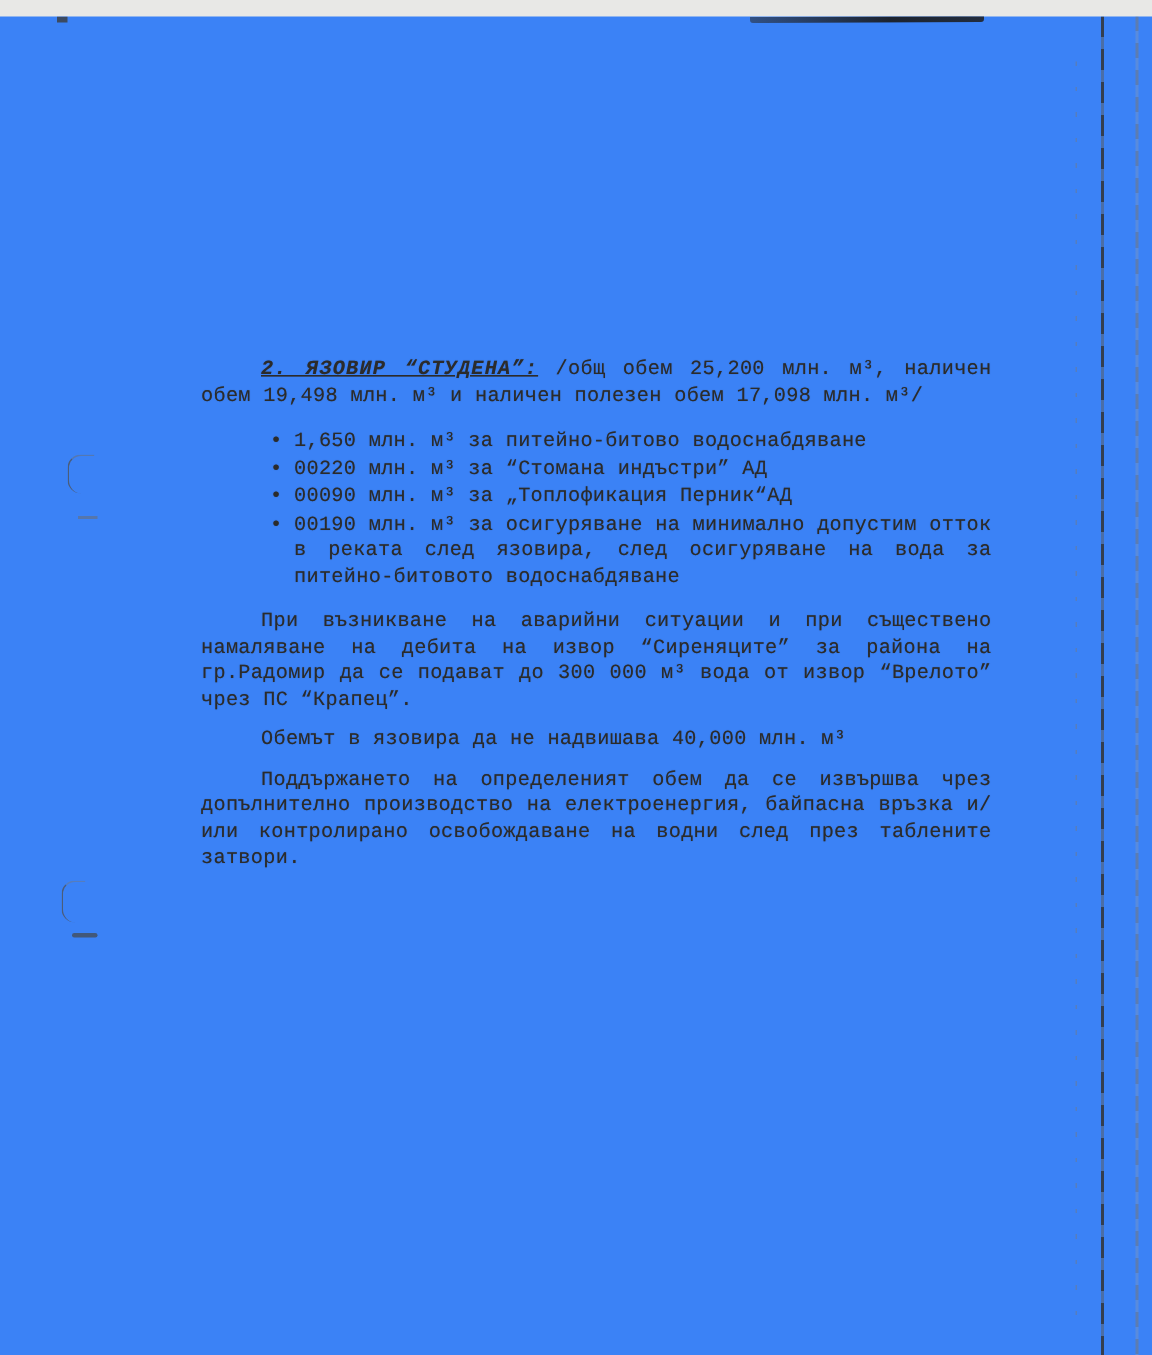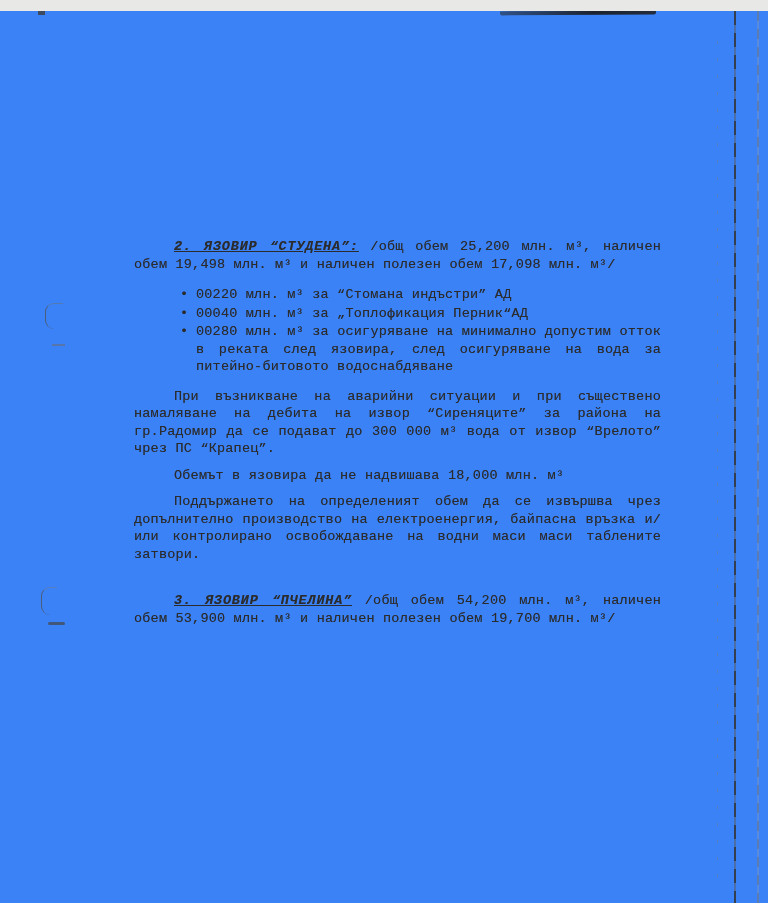--- a/index.html
+++ b/index.html
@@ -98,27 +98,27 @@
   <div class="artifact paren-mark-2"></div>
   <div class="artifact paren-mark-2-smudge"></div>
   <div class="artifact bottom-smudge"></div>
 
   <div class="content">
 
     <p class="para heading-para"><span class="heading">2. ЯЗОВИР “СТУДЕНА”:</span><span> /общ обем 25,200 млн. м³, наличен обем 19,498 млн. м³ и наличен полезен обем 17,098 млн. м³/</span></p>
 
 
     <ul class="dam-list">
+      <li>1,650 млн. м³ за питейно-битово водоснабдяване</li>
       <li>00220 млн. м³ за “Стомана индъстри” АД</li>
-      <li>00040 млн. м³ за „Топлофикация Перник“АД</li>
-      <li>00280 млн. м³ за осигуряване на минимално допустим отток в реката след язовира, след осигуряване на вода за питейно-битовото водоснабдяване</li>
+      <li>00090 млн. м³ за „Топлофикация Перник“АД</li>
+      <li>00190 млн. м³ за осигуряване на минимално допустим отток в реката след язовира, след осигуряване на вода за питейно-битовото водоснабдяване</li>
     </ul>
 
     <p class="para">При възникване на аварийни ситуации и при съществено намаляване на дебита на извор “Сиреняците” за района на гр.Радомир да се подават до 300 000 м³ вода от извор “Врелото” чрез ПС “Крапец”.</p>
 
-    <p class="para">Обемът в язовира да не надвишава 18,000 млн. м³</p>
+    <p class="para">Обемът в язовира да не надвишава 40,000 млн. м³</p>
 
-    <p class="para para-last">Поддържането на определеният обем да се извършва чрез допълнително производство на електроенергия, байпасна връзка и/или контролирано освобождаване на водни маси маси таблените затвори.</p>
+    <p class="para para-last">Поддържането на определеният обем да се извършва чрез допълнително производство на електроенергия, байпасна връзка и/или контролирано освобождаване на водни след през таблените затвори.</p>
 
-    <p class="para heading-para"><span class="heading">3. ЯЗОВИР “ПЧЕЛИНА”</span><span> /общ обем 54,200 млн. м³, наличен обем 53,900 млн. м³ и наличен полезен обем 19,700 млн. м³/</span></p>
 
   </div>
 </div>
 
 </body></html>

